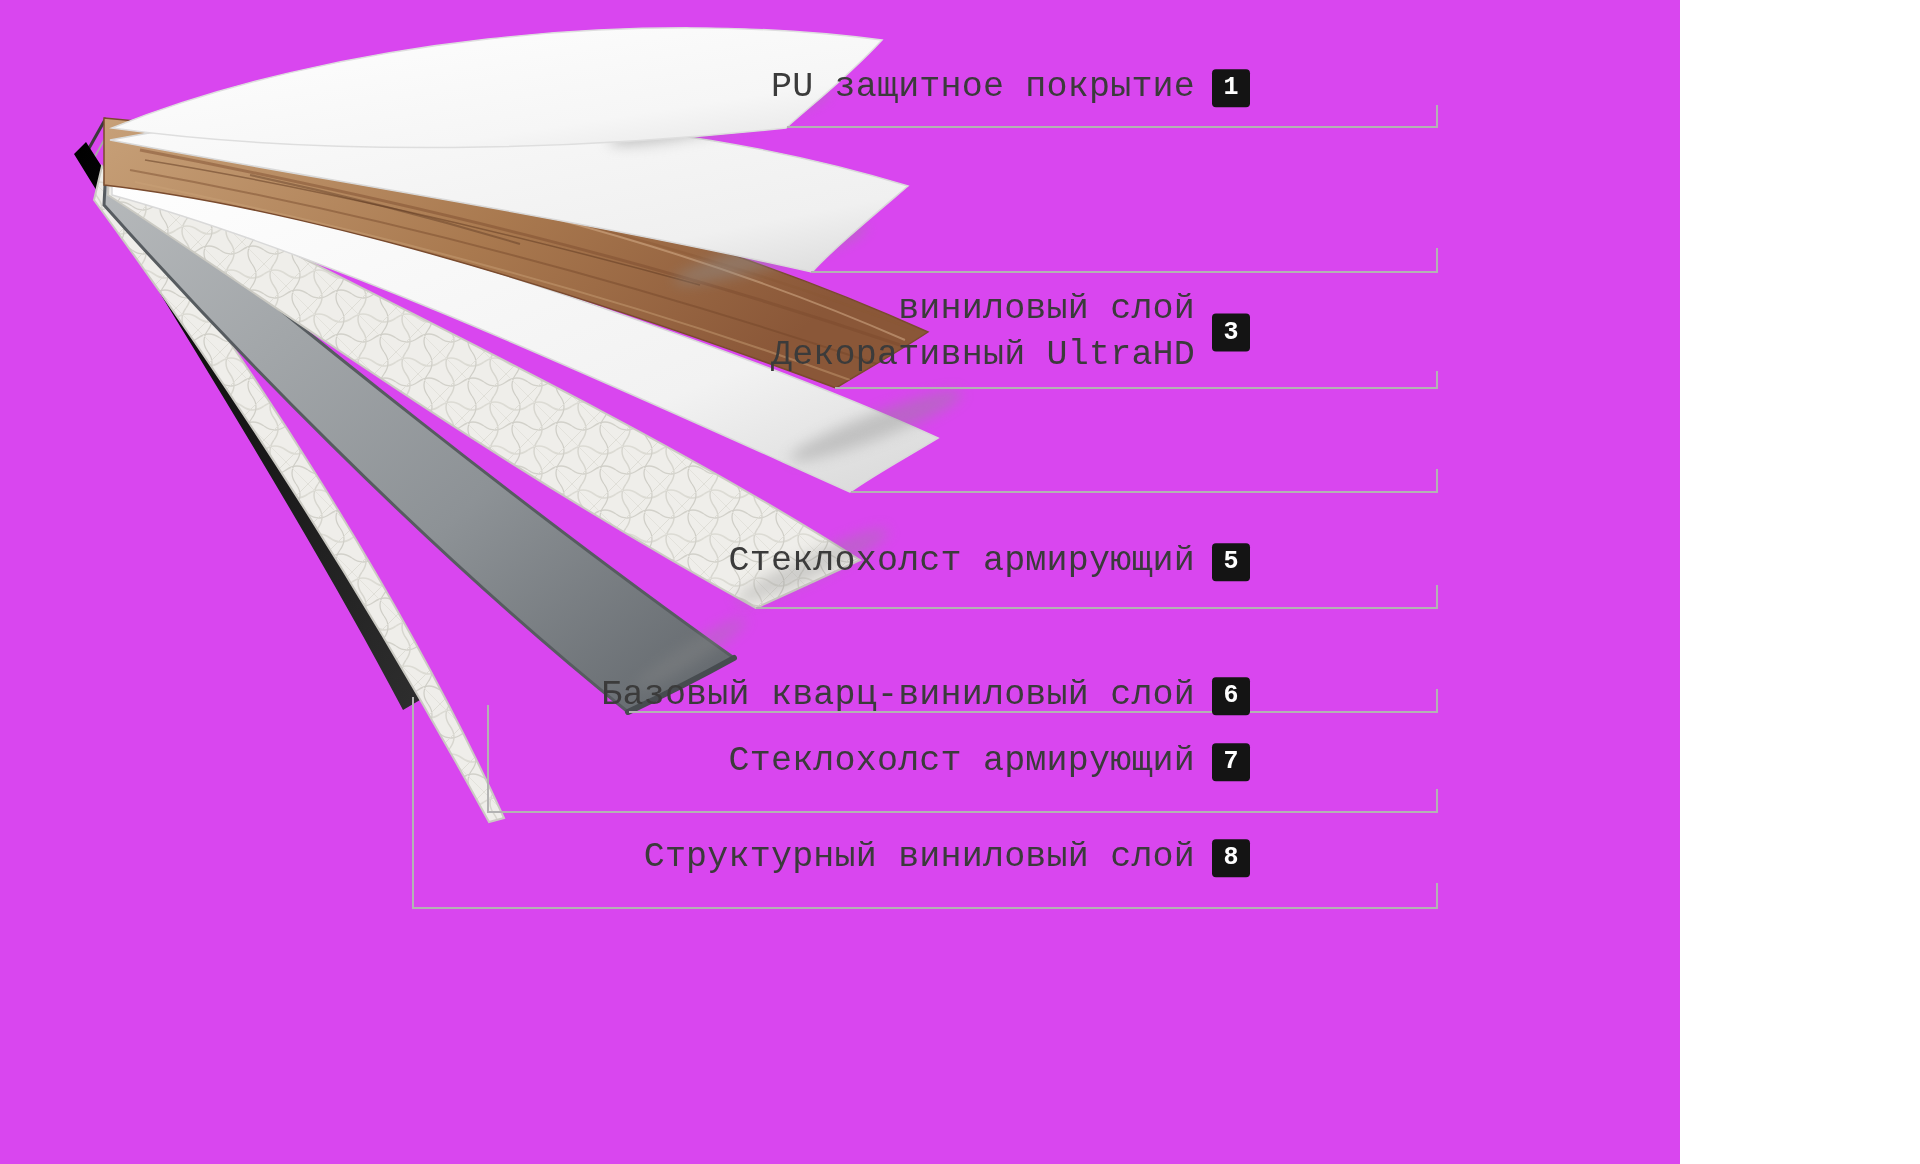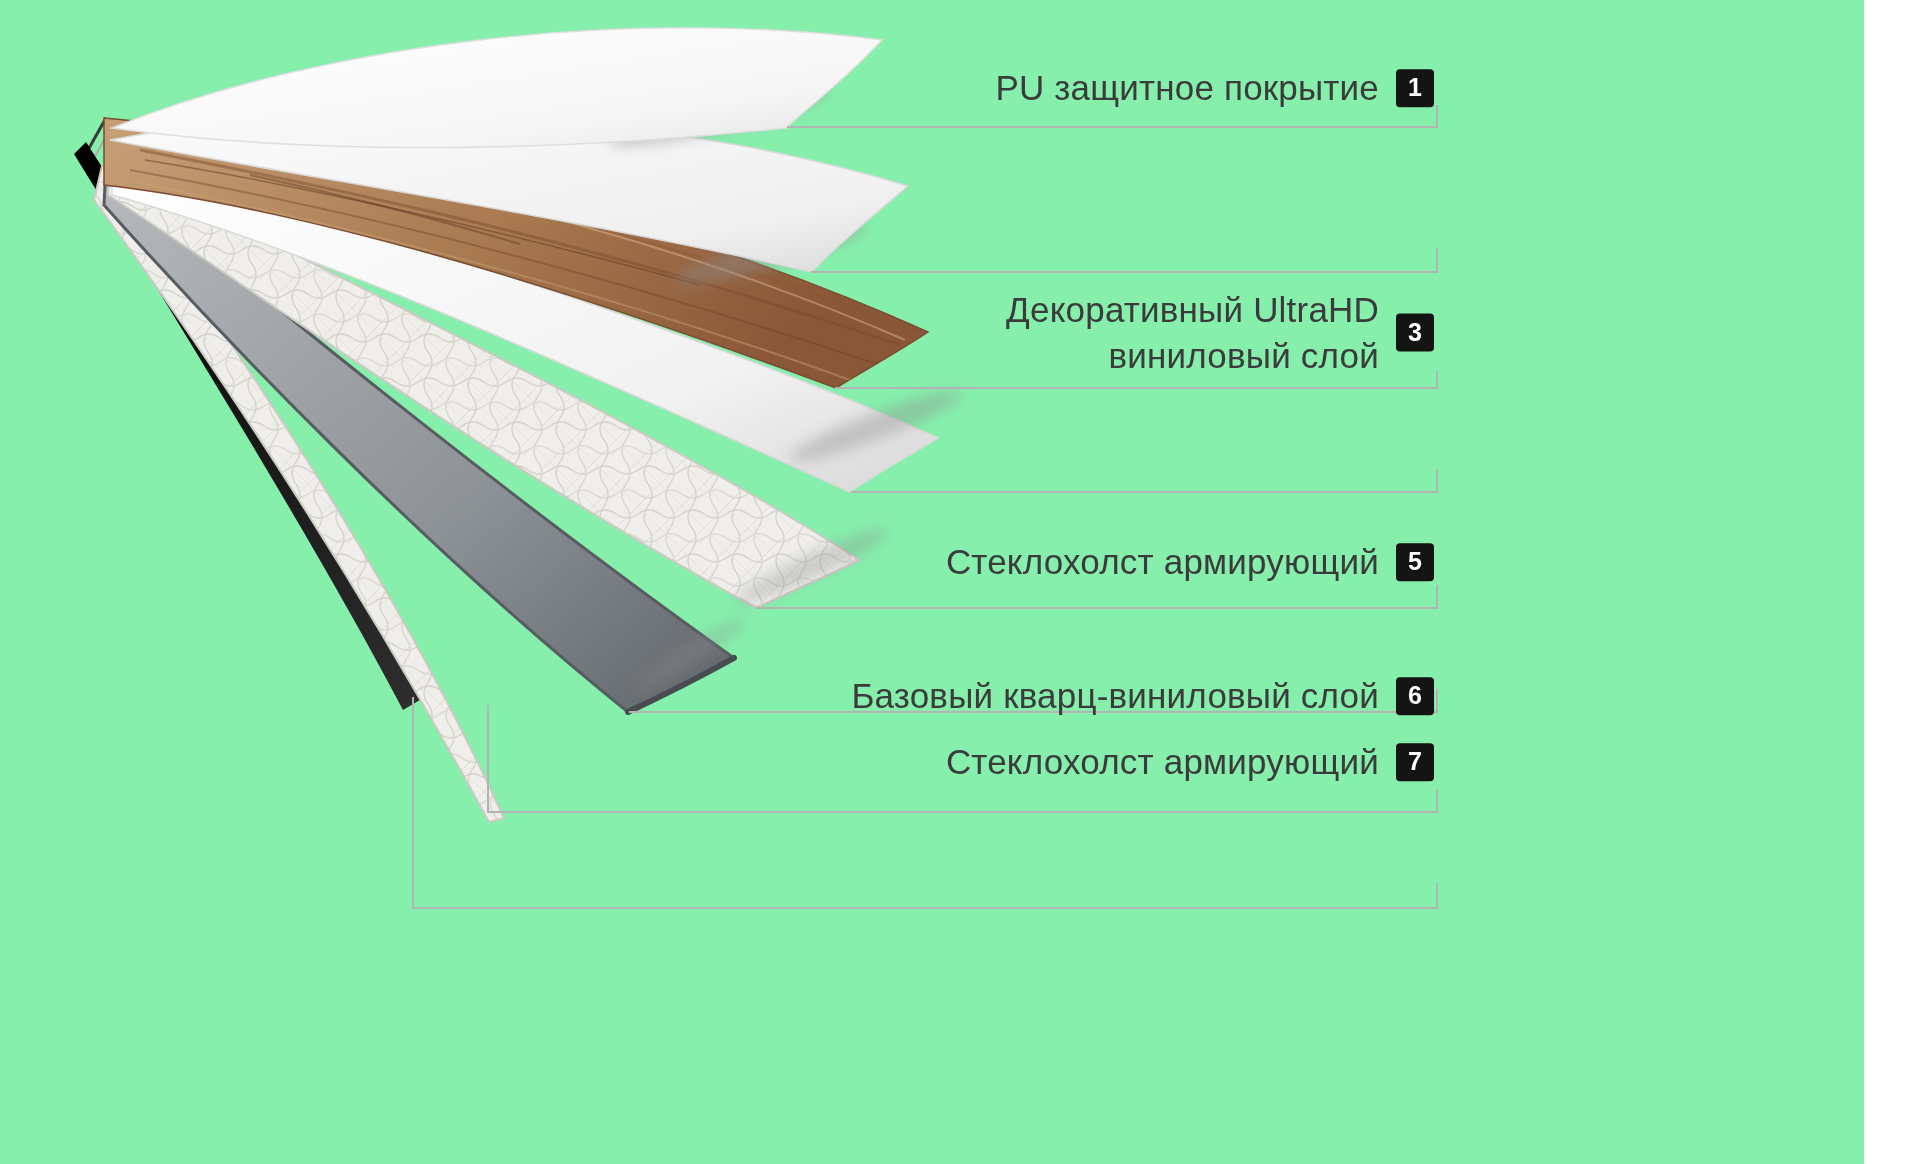--- a/index.html
+++ b/index.html
@@ -1,21 +1,21 @@
 <!DOCTYPE html>
 <html><head>
 <meta charset="utf-8">
 <style>
   html,body{margin:0;padding:0;background:#ffffff;}
   .stage{
     position:relative;
-    width:1864px;height:1164px;
-    background:#86efac;
+    width:1680px;height:1164px;
+    background:#d946ef;
     overflow:hidden;
-    font-family:Liberation Sans, sans-serif;
+    font-family:Liberation Mono, monospace;
   }
   .illustration{position:absolute;inset:0;width:1920px;height:1164px;}
   .label-row{
     position:absolute;
     right:430px;
     display:flex;
     align-items:center;
     gap:17px;
     transform:translateY(-50%);
   }
@@ -149,22 +149,22 @@
   <div class="label-row" style="top:88px">
     <div class="label-text">
       <div>PU защитное покрытие</div>
     </div>
     <div class="badge">1</div>
   </div>
 
 
   <div class="label-row" style="top:332px">
     <div class="label-text">
+      <div>виниловый слой</div>
       <div>Декоративный UltraHD</div>
-      <div>виниловый слой</div>
     </div>
     <div class="badge">3</div>
   </div>
 
 
   <div class="label-row" style="top:562px">
     <div class="label-text">
       <div>Стеклохолст армирующий</div>
     </div>
     <div class="badge">5</div>
@@ -177,14 +177,20 @@
     <div class="badge">6</div>
   </div>
 
   <div class="label-row" style="top:762px">
     <div class="label-text">
       <div>Стеклохолст армирующий</div>
     </div>
     <div class="badge">7</div>
   </div>
 
+  <div class="label-row" style="top:858px">
+    <div class="label-text">
+      <div>Структурный виниловый слой</div>
+    </div>
+    <div class="badge">8</div>
+  </div>
 
 </div>
 
 </body></html>

